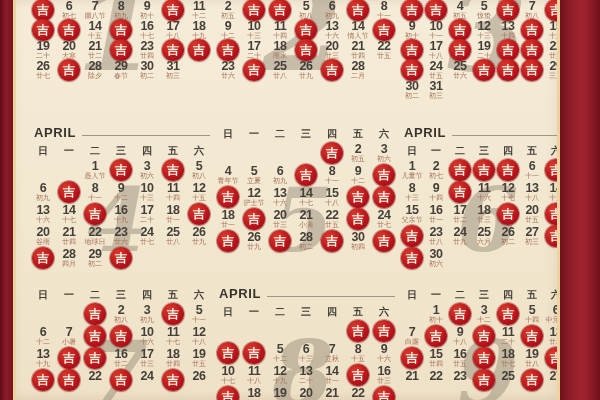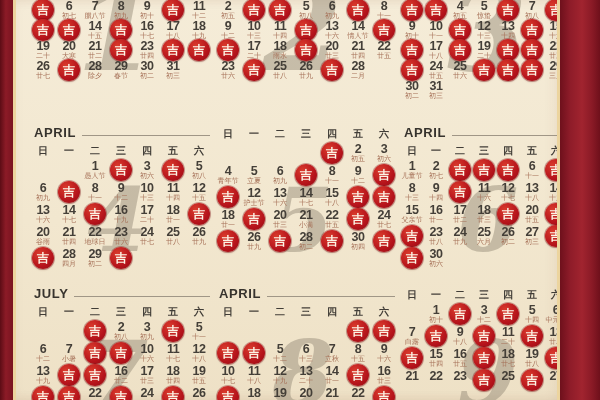--- a/index.html
+++ b/index.html
@@ -827,24 +827,20 @@
         <div class="cell"></div>
         <div class="cell"></div>
         <div class="cell"></div>
         <div class="cell"></div>
       </div>
     </div>
   </div>
 <div class="band band-bot">
     <div class="month m0">
       <div class="watermark">7</div>
-      <div class="title-row">
-        <div class="title">JULY</div>
-        <div class="title-rule"></div>
-      </div>
       <div class="weekdays">
         <div class="wd">日</div>
         <div class="wd">一</div>
         <div class="wd">二</div>
         <div class="wd">三</div>
         <div class="wd">四</div>
         <div class="wd">五</div>
         <div class="wd">六</div>
       </div>
       <div class="row">

